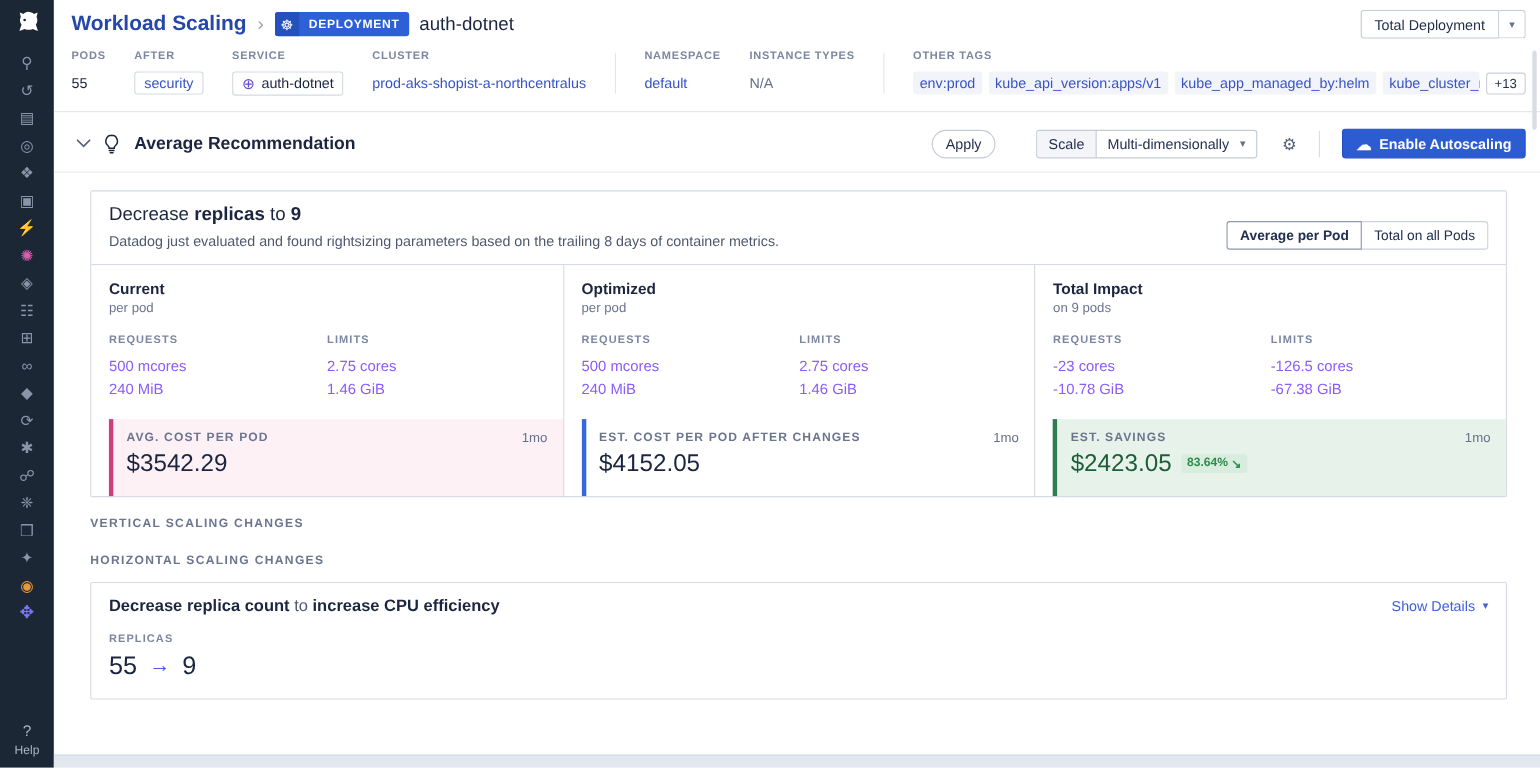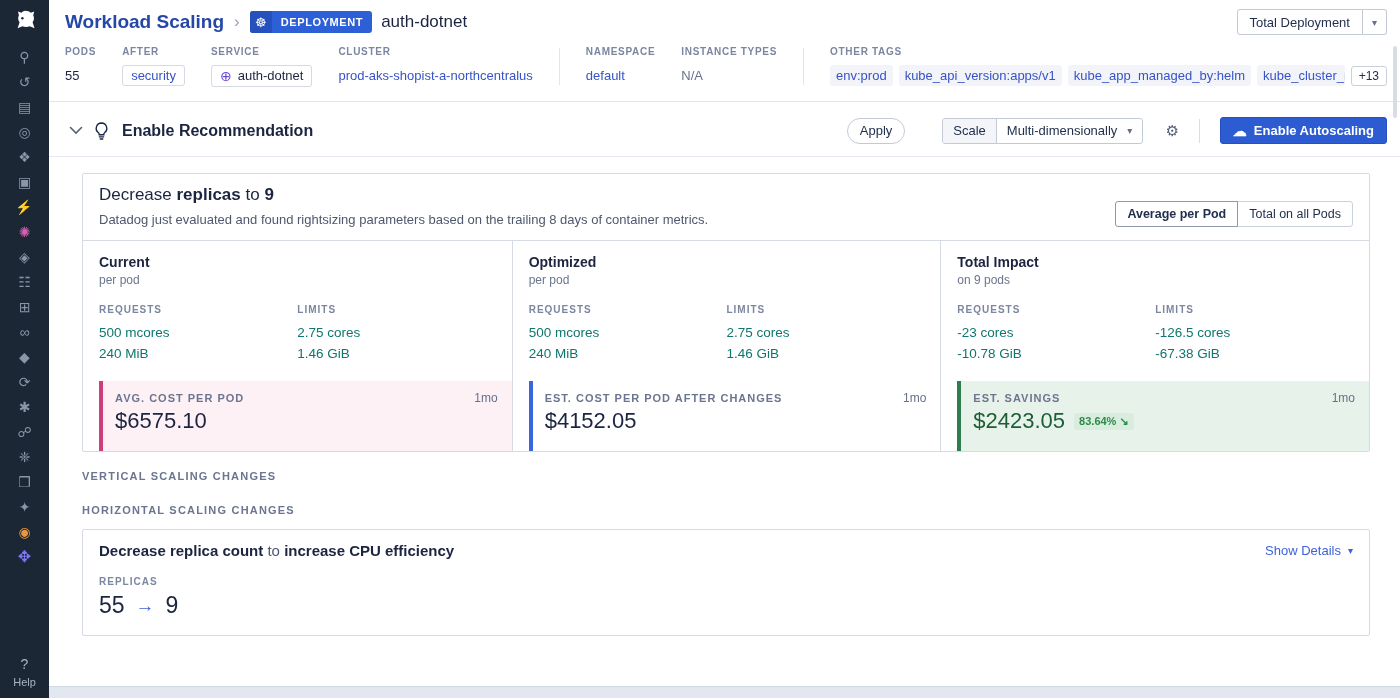--- a/index.html
+++ b/index.html
@@ -78,21 +78,21 @@
   .toggle-btn.selected { border-color:#8d98ad; font-weight:600; z-index:1; border-radius:3px 0 0 3px; }
   .toggle-btn.unselected { margin-left:-1px; border-radius:0 3px 3px 0; }
 
   .compare { display:grid; grid-template-columns:1fr 1fr 1fr; border-top:1px solid #d5dae3; }
   .ccol { display:flex; flex-direction:column; padding:13px 0 0 16px; min-height:210px; }
   .ccol + .ccol { border-left:1px solid #d5dae3; }
   .ccol-title { font-size:14px; font-weight:700; color:#1b2540; }
   .ccol-sub { font-size:12px; color:#6b7590; margin-top:3px; }
   .rl-grid { display:grid; grid-template-columns:1fr 1fr; margin-top:17px; padding-right:16px; }
   .rl-label { font-size:10px; color:#7c86a0; letter-spacing:1px; font-weight:700; margin-bottom:7px; }
-  .rl-val { font-size:13.5px; color:#0f766e; line-height:21px; }
+  .rl-val { font-size:13.5px; color:#8b5cf6; line-height:21px; }
 
   .costbox { margin-top:auto; border-left:4px solid #ccc; padding:10px 14px 10px 12px; min-height:70px; }
   .costbox.pink  { background:#fdf1f6; border-left-color:#cf3d7d; }
   .costbox.blue  { background:#ffffff; border-left-color:#3a66db; }
   .costbox.green { background:#e7f3ea; border-left-color:#2e7d4f; }
   .cost-row1 { display:flex; align-items:center; }
   .cost-label { font-size:11px; color:#6b7590; letter-spacing:1px; font-weight:700; }
   .cost-period { margin-left:auto; font-size:12px; color:#66708a; }
   .cost-value-row { display:flex; align-items:center; gap:9px; margin-top:3px; }
   .cost-value { font-size:22px; color:#1b2540; }
@@ -274,21 +274,21 @@
         <svg width="14" height="9" viewBox="0 0 14 9">
             <path d="M1.5 1.5 L7 7 L12.5 1.5" fill="none" stroke="#566177" stroke-width="1.6" stroke-linecap="round"></path>
           </svg>
       </span>
       <span class="bulb-wrap">
         <svg width="17" height="18" viewBox="0 0 16 17">
             <path d="M8 1a5 5 0 0 0-3.1 8.9c.5.4.9 1 .9 1.7v.4h4.4v-.4c0-.7.4-1.3.9-1.7A5 5 0 0 0 8 1z" fill="none" stroke="#1b2540" stroke-width="1.3"></path>
             <path d="M6 14h4M6.8 16h2.4" stroke="#1b2540" stroke-width="1.3" stroke-linecap="round"></path>
           </svg>
       </span>
-      <span class="section-title">Enable Recommendation</span>
+      <span class="section-title">Average Recommendation</span>
       <span class="sb-spacer"></span>
       <button class="btn">Apply</button>
       <span class="scale-group">
         <span class="scale-label">Scale</span>
         <span class="scale-value">
           <span>Multi-dimensionally</span>
           <span class="caret">▾</span>
         </span>
       </span>
       <button class="gear-btn">⚙</button>
@@ -331,21 +331,21 @@
                 <div class="rl-val">2.75 cores</div>
                 <div class="rl-val">1.46 GiB</div>
               </div>
             </div>
             <div class="costbox pink">
               <div class="cost-row1">
                 <span class="cost-label">AVG. COST PER POD</span>
                 <span class="cost-period">1mo</span>
               </div>
               <div class="cost-value-row">
-                <span class="cost-value">$6575.10</span>
+                <span class="cost-value">$3542.29</span>
               </div>
             </div>
           </div>
 
           <div class="ccol">
             <div class="ccol-title">Optimized</div>
             <div class="ccol-sub">per pod</div>
             <div class="rl-grid">
               <div>
                 <div class="rl-label">REQUESTS</div>

